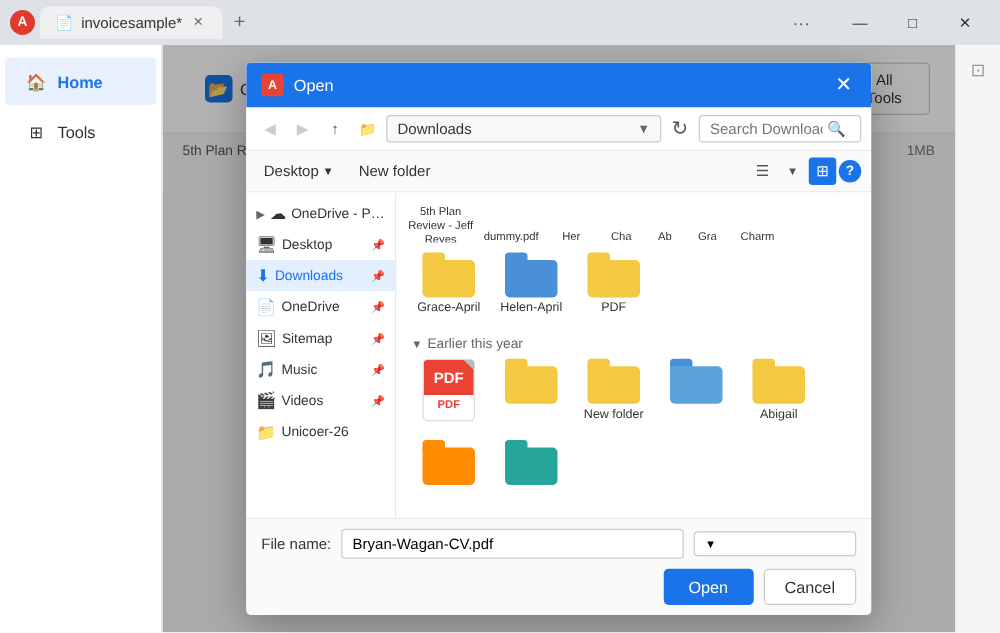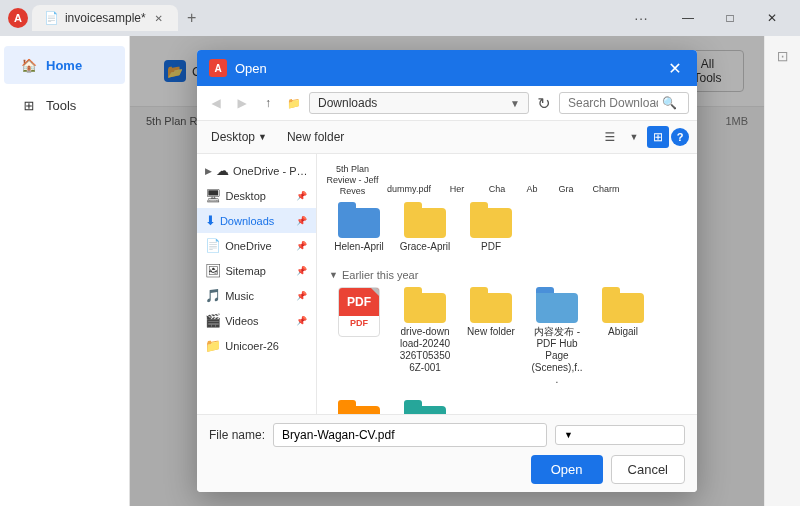--- a/index.html
+++ b/index.html
@@ -639,31 +639,31 @@
                 <div style="font-size:9px;color:#333;">Gra</div>
               </div>
               <div style="text-align:center;width:40px;">
                 <div style="font-size:9px;color:#333;">Charm</div>
               </div>
             </div>
 
             <div class="grid-row">
               <div class="grid-item">
                 <div class="folder-icon">
+                  <div class="folder-tab gold"></div>
+                  <div class="folder-body gold"></div>
+                </div>
+                <div class="grid-label">Grace-April</div>
+              </div>
+              <div class="grid-item">
+                <div class="folder-icon">
                   <div class="folder-tab blue"></div>
                   <div class="folder-body blue"></div>
                 </div>
                 <div class="grid-label">Helen-April</div>
-              </div>
-              <div class="grid-item">
-                <div class="folder-icon">
-                  <div class="folder-tab gold"></div>
-                  <div class="folder-body gold"></div>
-                </div>
-                <div class="grid-label">Grace-April</div>
               </div>
               <div class="grid-item">
                 <div class="folder-icon">
                   <div class="folder-tab gold"></div>
                   <div class="folder-body gold"></div>
                 </div>
                 <div class="grid-label">PDF</div>
               </div>
             </div>
 
@@ -682,37 +682,35 @@
                   </div>
                   <div class="pdf-icon-inner">PDF</div>
                 </div>
               </div>
 
               <div class="grid-item">
                 <div class="folder-icon">
                   <div class="folder-tab gold"></div>
                   <div class="folder-body gold"></div>
                 </div>
-                <div class="grid-label">drive-down load-20240 326T05350 6Z-001</div>
               </div>
 
               <div class="grid-item">
                 <div class="folder-icon">
                   <div class="folder-tab gold"></div>
                   <div class="folder-body gold"></div>
                 </div>
                 <div class="grid-label">New folder</div>
               </div>
 
               <div class="grid-item">
                 <div class="folder-icon">
                   <div class="folder-tab blue"></div>
                   <div class="folder-body blue" style="background:#5ba4d9;"></div>
                 </div>
-                <div class="grid-label">内容发布 - PDF Hub Page (Scenes),f...</div>
               </div>
 
               <div class="grid-item">
                 <div class="folder-icon">
                   <div class="folder-tab gold"></div>
                   <div class="folder-body gold"></div>
                 </div>
                 <div class="grid-label">Abigail</div>
               </div>
 

